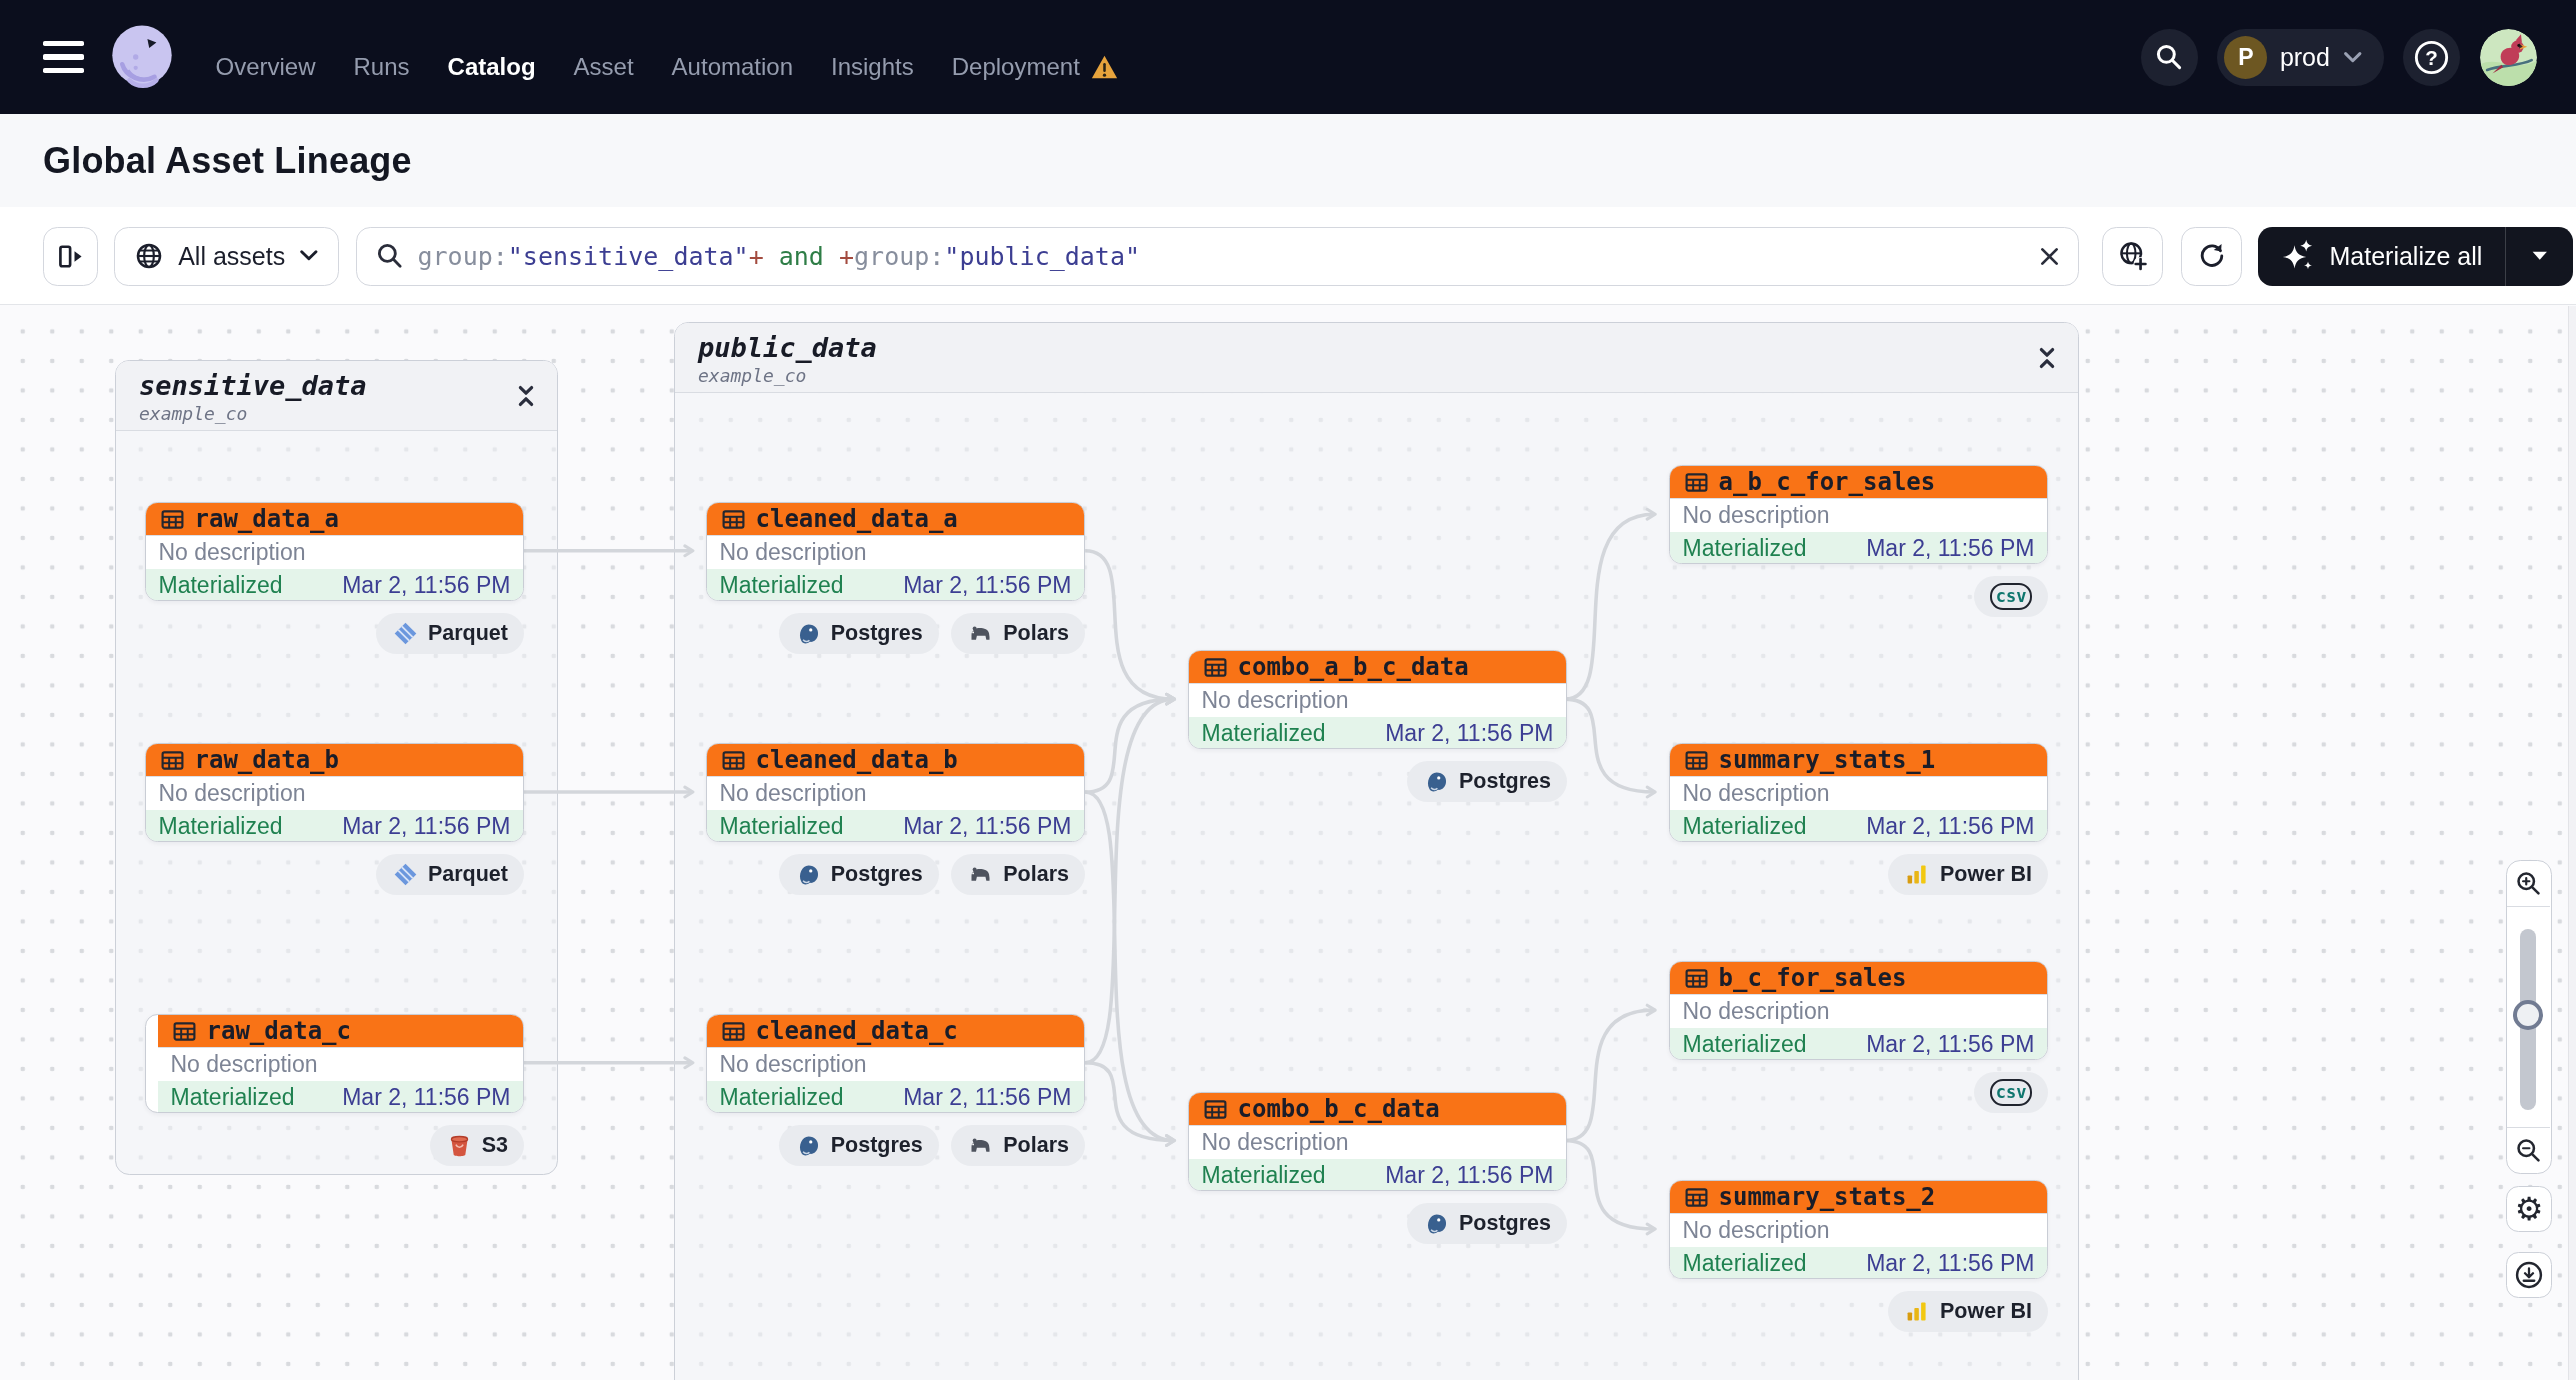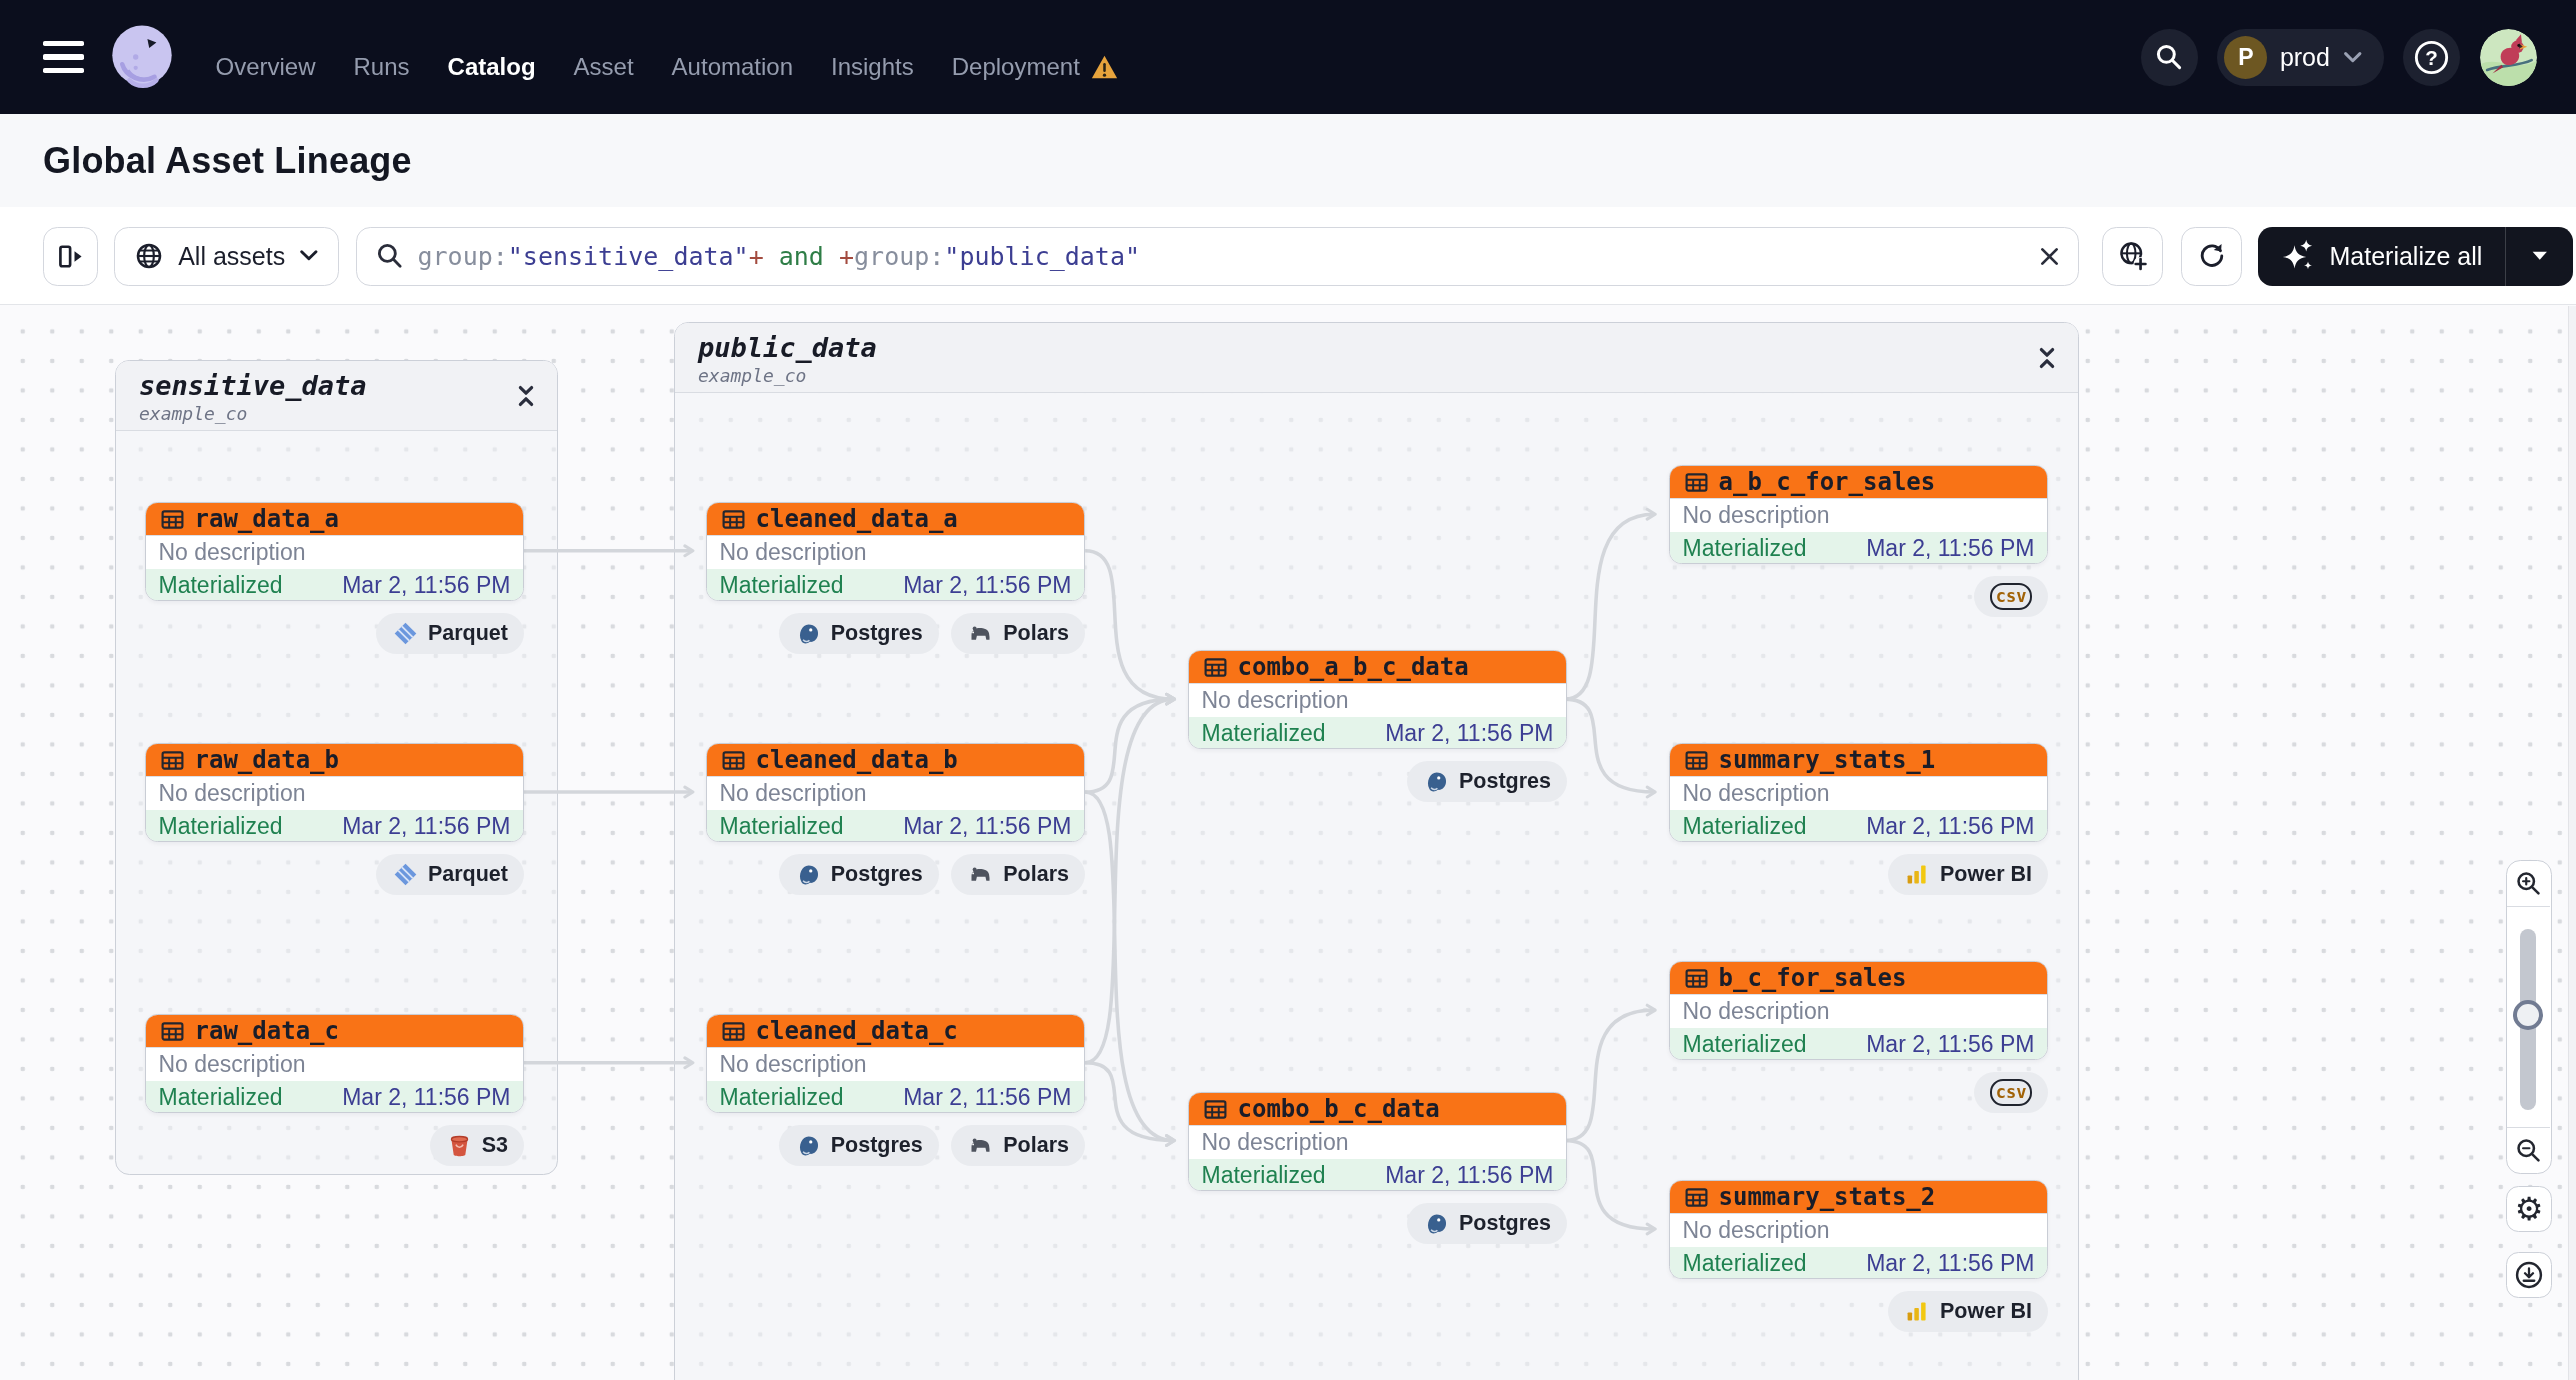--- a/index.html
+++ b/index.html
@@ -54,21 +54,21 @@
   .collapse-btn { position:absolute; right:16px; top:19.7px; width:30px; height:30px; cursor:pointer; }
   svg.edges { position:absolute; left:0; top:0; z-index:2; pointer-events:none; }
   .node { position:absolute; width:379px; height:99px; background:#fff; border:1.8px solid #c9cdd5; border-radius:12.5px; z-index:3; overflow:hidden; box-shadow:0 1.8px 4.5px rgba(20,24,40,.05); cursor:pointer; }
   .node-header { height:33px; background:#f97316; border-bottom:0.9px solid #dcdfe5; display:flex; align-items:center; gap:9px; padding:0 12.5px; }
   .node-name { font-family:"DejaVu Sans Mono","Liberation Mono",monospace; font-size:24px; font-weight:600; color:#1a1d29; }
   .node-desc { height:33px; display:flex; align-items:center; padding:0 12.5px; font-size:23px; color:#7d8495; }
   .node-status { height:33px; background:#e4f4ea; display:flex; align-items:center; justify-content:space-between; padding:0 12.5px; font-size:23px; }
   .st-label { color:#1f8150; } .st-time { color:#3c3e93; }
   .tags { position:absolute; display:flex; justify-content:flex-end; gap:12.5px; z-index:3; }
   .tag { height:41px; background:#e9ebef; border-radius:20.6px; display:flex; align-items:center; gap:9px; padding:0 16px; font-size:21.5px; font-weight:700; color:#1d212c; }
-  .csvbox { border:2.7px solid #20242e; border-radius:13px; font-family:"DejaVu Sans Mono","Liberation Mono",monospace; font-size:17px; font-weight:700; padding:0 3.6px; line-height:22.3px; color:#a16207; }
+  .csvbox { border:2.7px solid #20242e; border-radius:13px; font-family:"DejaVu Sans Mono","Liberation Mono",monospace; font-size:17px; font-weight:700; padding:0 3.6px; line-height:22.3px; color:#0f766e; }
 
   
   .zoom-panel { position:absolute; left:2506px; top:554px; width:46px; height:314px; background:#fff; border:1.8px solid #ccd0d8; border-radius:14.3px; z-index:5; }
   .zp-btn { position:absolute; left:0; width:43px; height:46px; display:flex; align-items:center; justify-content:center; cursor:pointer; }
   .zp-top { top:0; border-bottom:1.8px solid #d9dce2; }
   .zp-bottom { bottom:0; border-top:1.8px solid #d9dce2; }
   .slider-track { position:absolute; left:13.4px; top:68px; width:16px; height:181px; background:#c3c7cf; border-radius:8px; }
   .slider-thumb { position:absolute; left:6.3px; top:139px; width:30px; height:30px; border-radius:50%; background:#eef0f3; border:4.5px solid #717b92; cursor:grab; }
   .side-btn { position:absolute; left:2506px; width:46px; height:46px; background:#fff; border:1.8px solid #ccd0d8; border-radius:12.5px; display:flex; align-items:center; justify-content:center; z-index:5; cursor:pointer; }
   .gear-btn { top:880px; font-size:32px; color:#23262f; }
@@ -313,21 +313,21 @@
           <span style="display:flex">
             <svg width="27" height="27" viewBox="0 0 30 30">
               <polygon points="15,3 27,15 15,27 3,15" fill="#6b97dd"></polygon>
               <line x1="7" y1="11" x2="19" y2="23" stroke="#d9e4f7" stroke-width="2"></line>
               <line x1="11" y1="7" x2="23" y2="19" stroke="#d9e4f7" stroke-width="2"></line>
             </svg>
           </span>
           <span>Parquet</span>
         </div>
       </div>
-      <div class="node" style="left: 145px; top: 708px;">
+      <div class="node" style="left: 145px; top: 708px; padding-left: 12px;">
         <div class="node-header">
           <span style="display:flex">
             <svg width="27" height="27" viewBox="0 0 30 30">
               <rect x="4" y="6" width="22" height="18" rx="2" fill="none" stroke="#23262f" stroke-width="2.4"></rect>
               <line x1="4" y1="12" x2="26" y2="12" stroke="#23262f" stroke-width="2.2"></line>
               <line x1="4" y1="18" x2="26" y2="18" stroke="#23262f" stroke-width="2.2"></line>
               <line x1="11.3" y1="12" x2="11.3" y2="24" stroke="#23262f" stroke-width="2.2"></line>
               <line x1="18.6" y1="12" x2="18.6" y2="24" stroke="#23262f" stroke-width="2.2"></line>
             </svg>
           </span>

